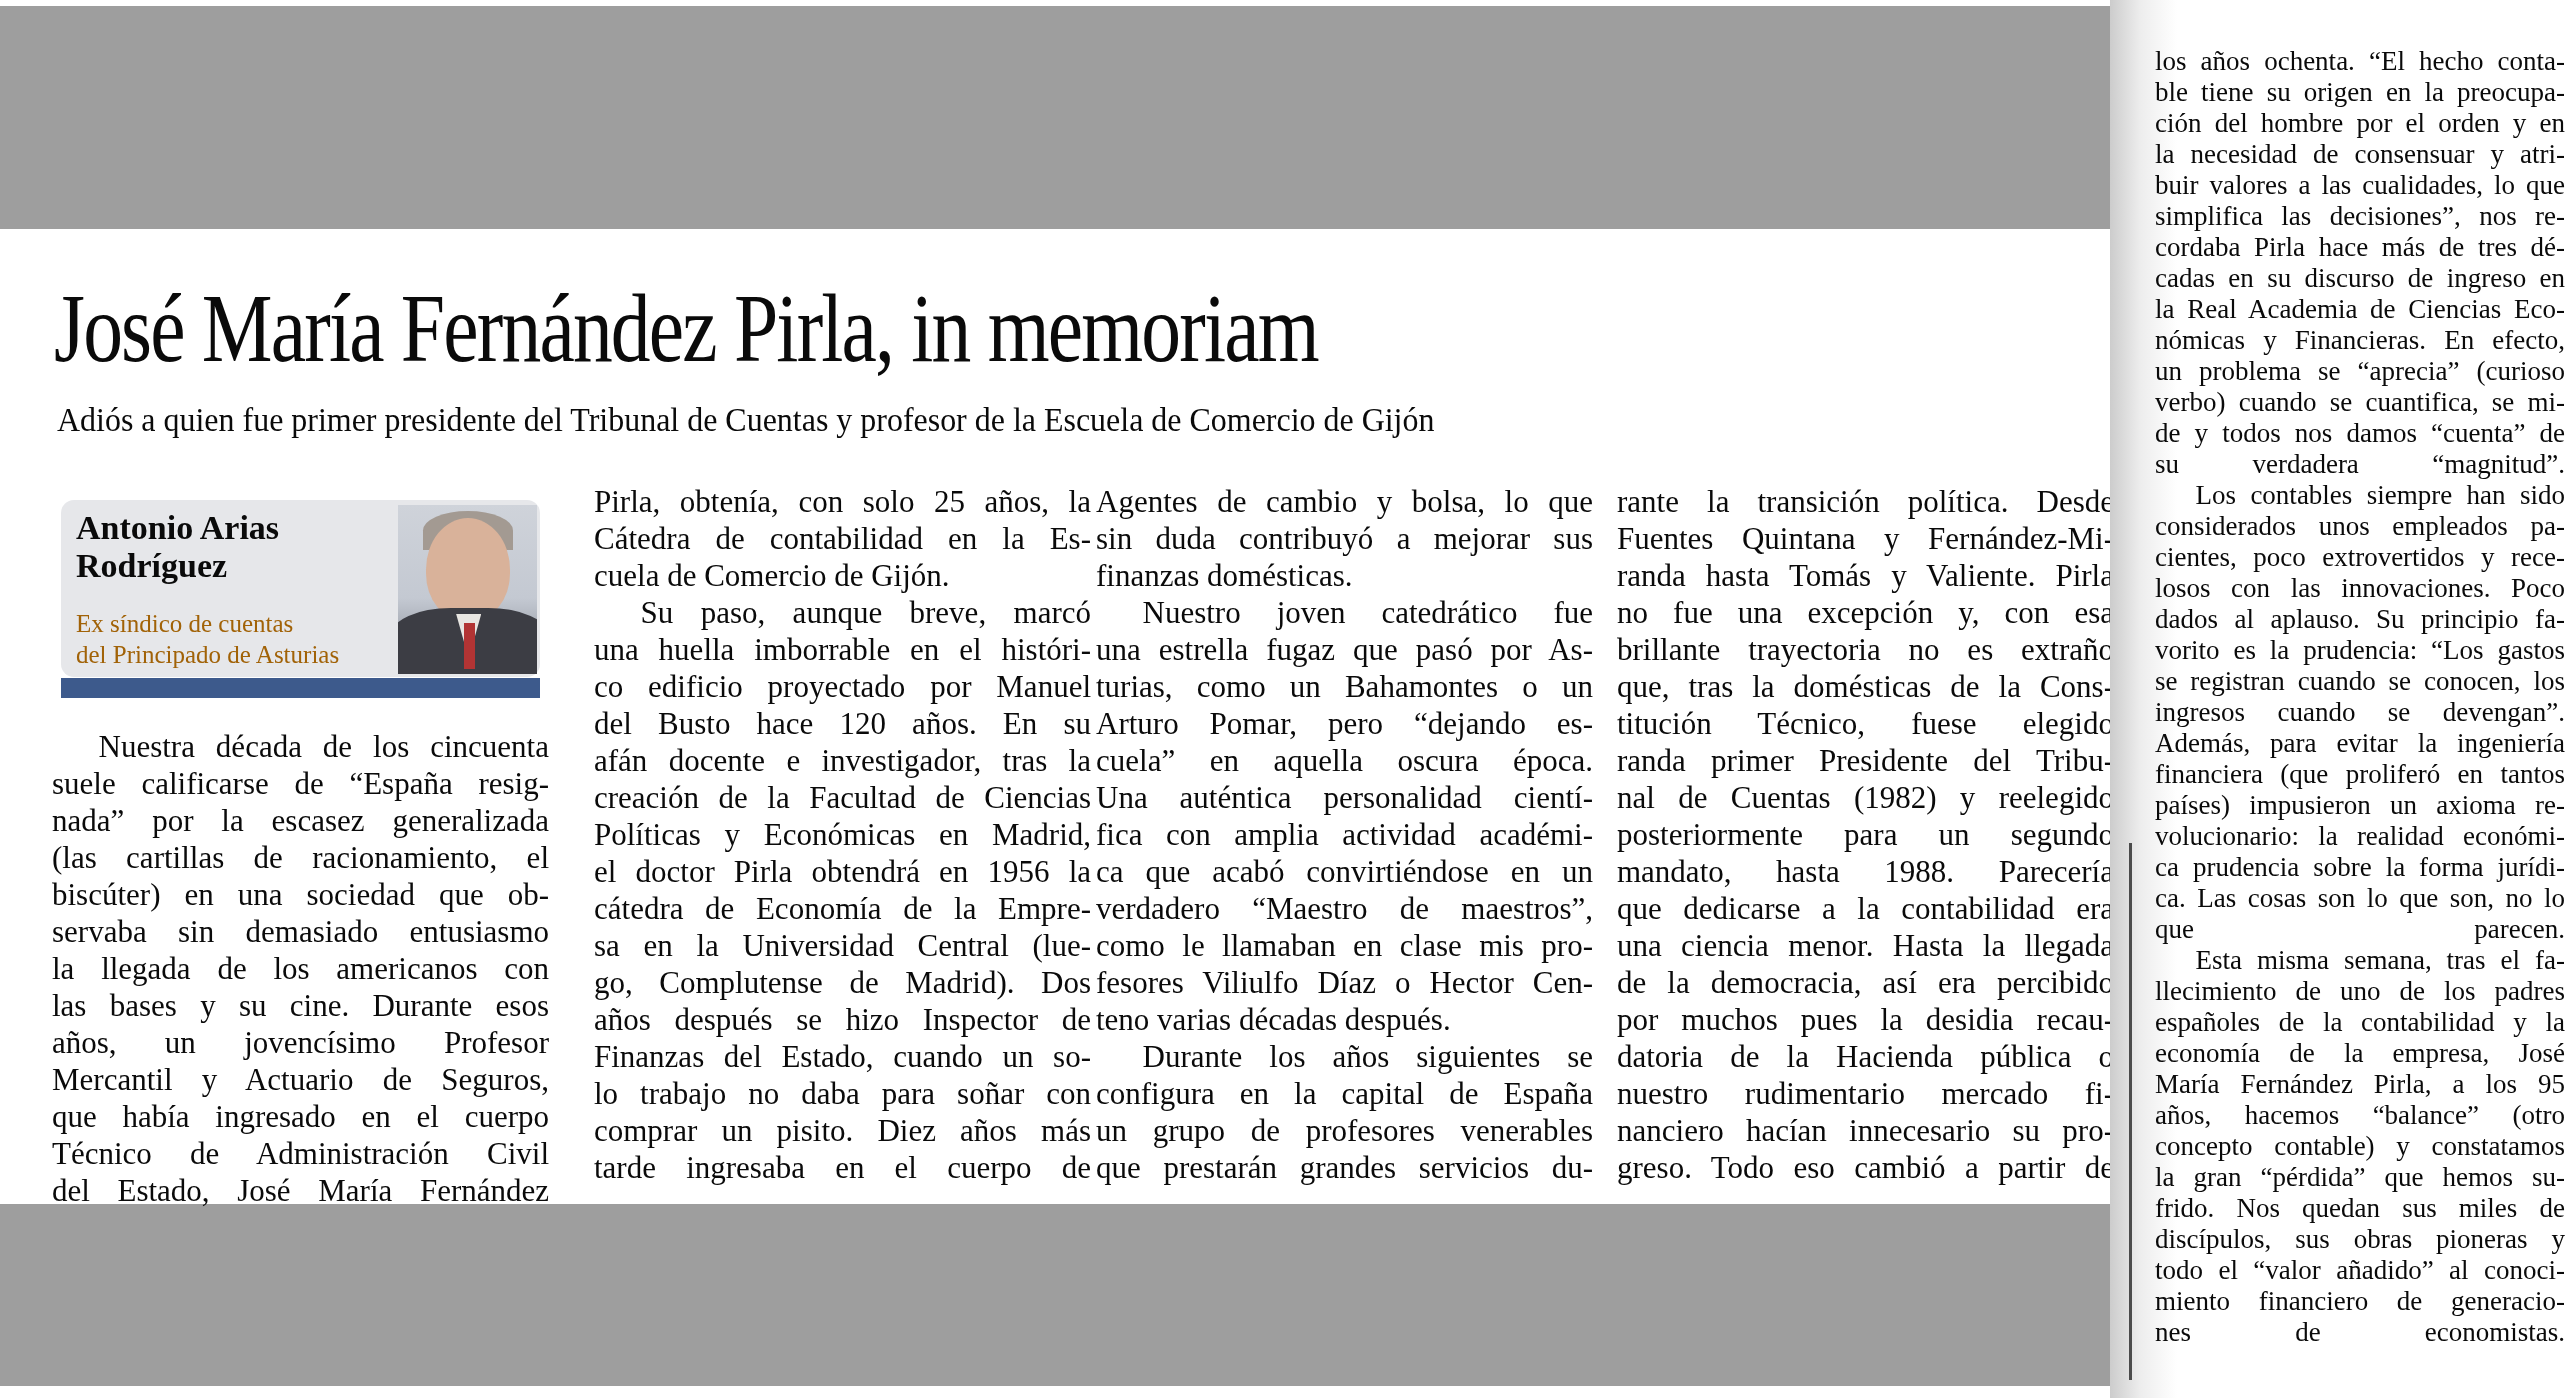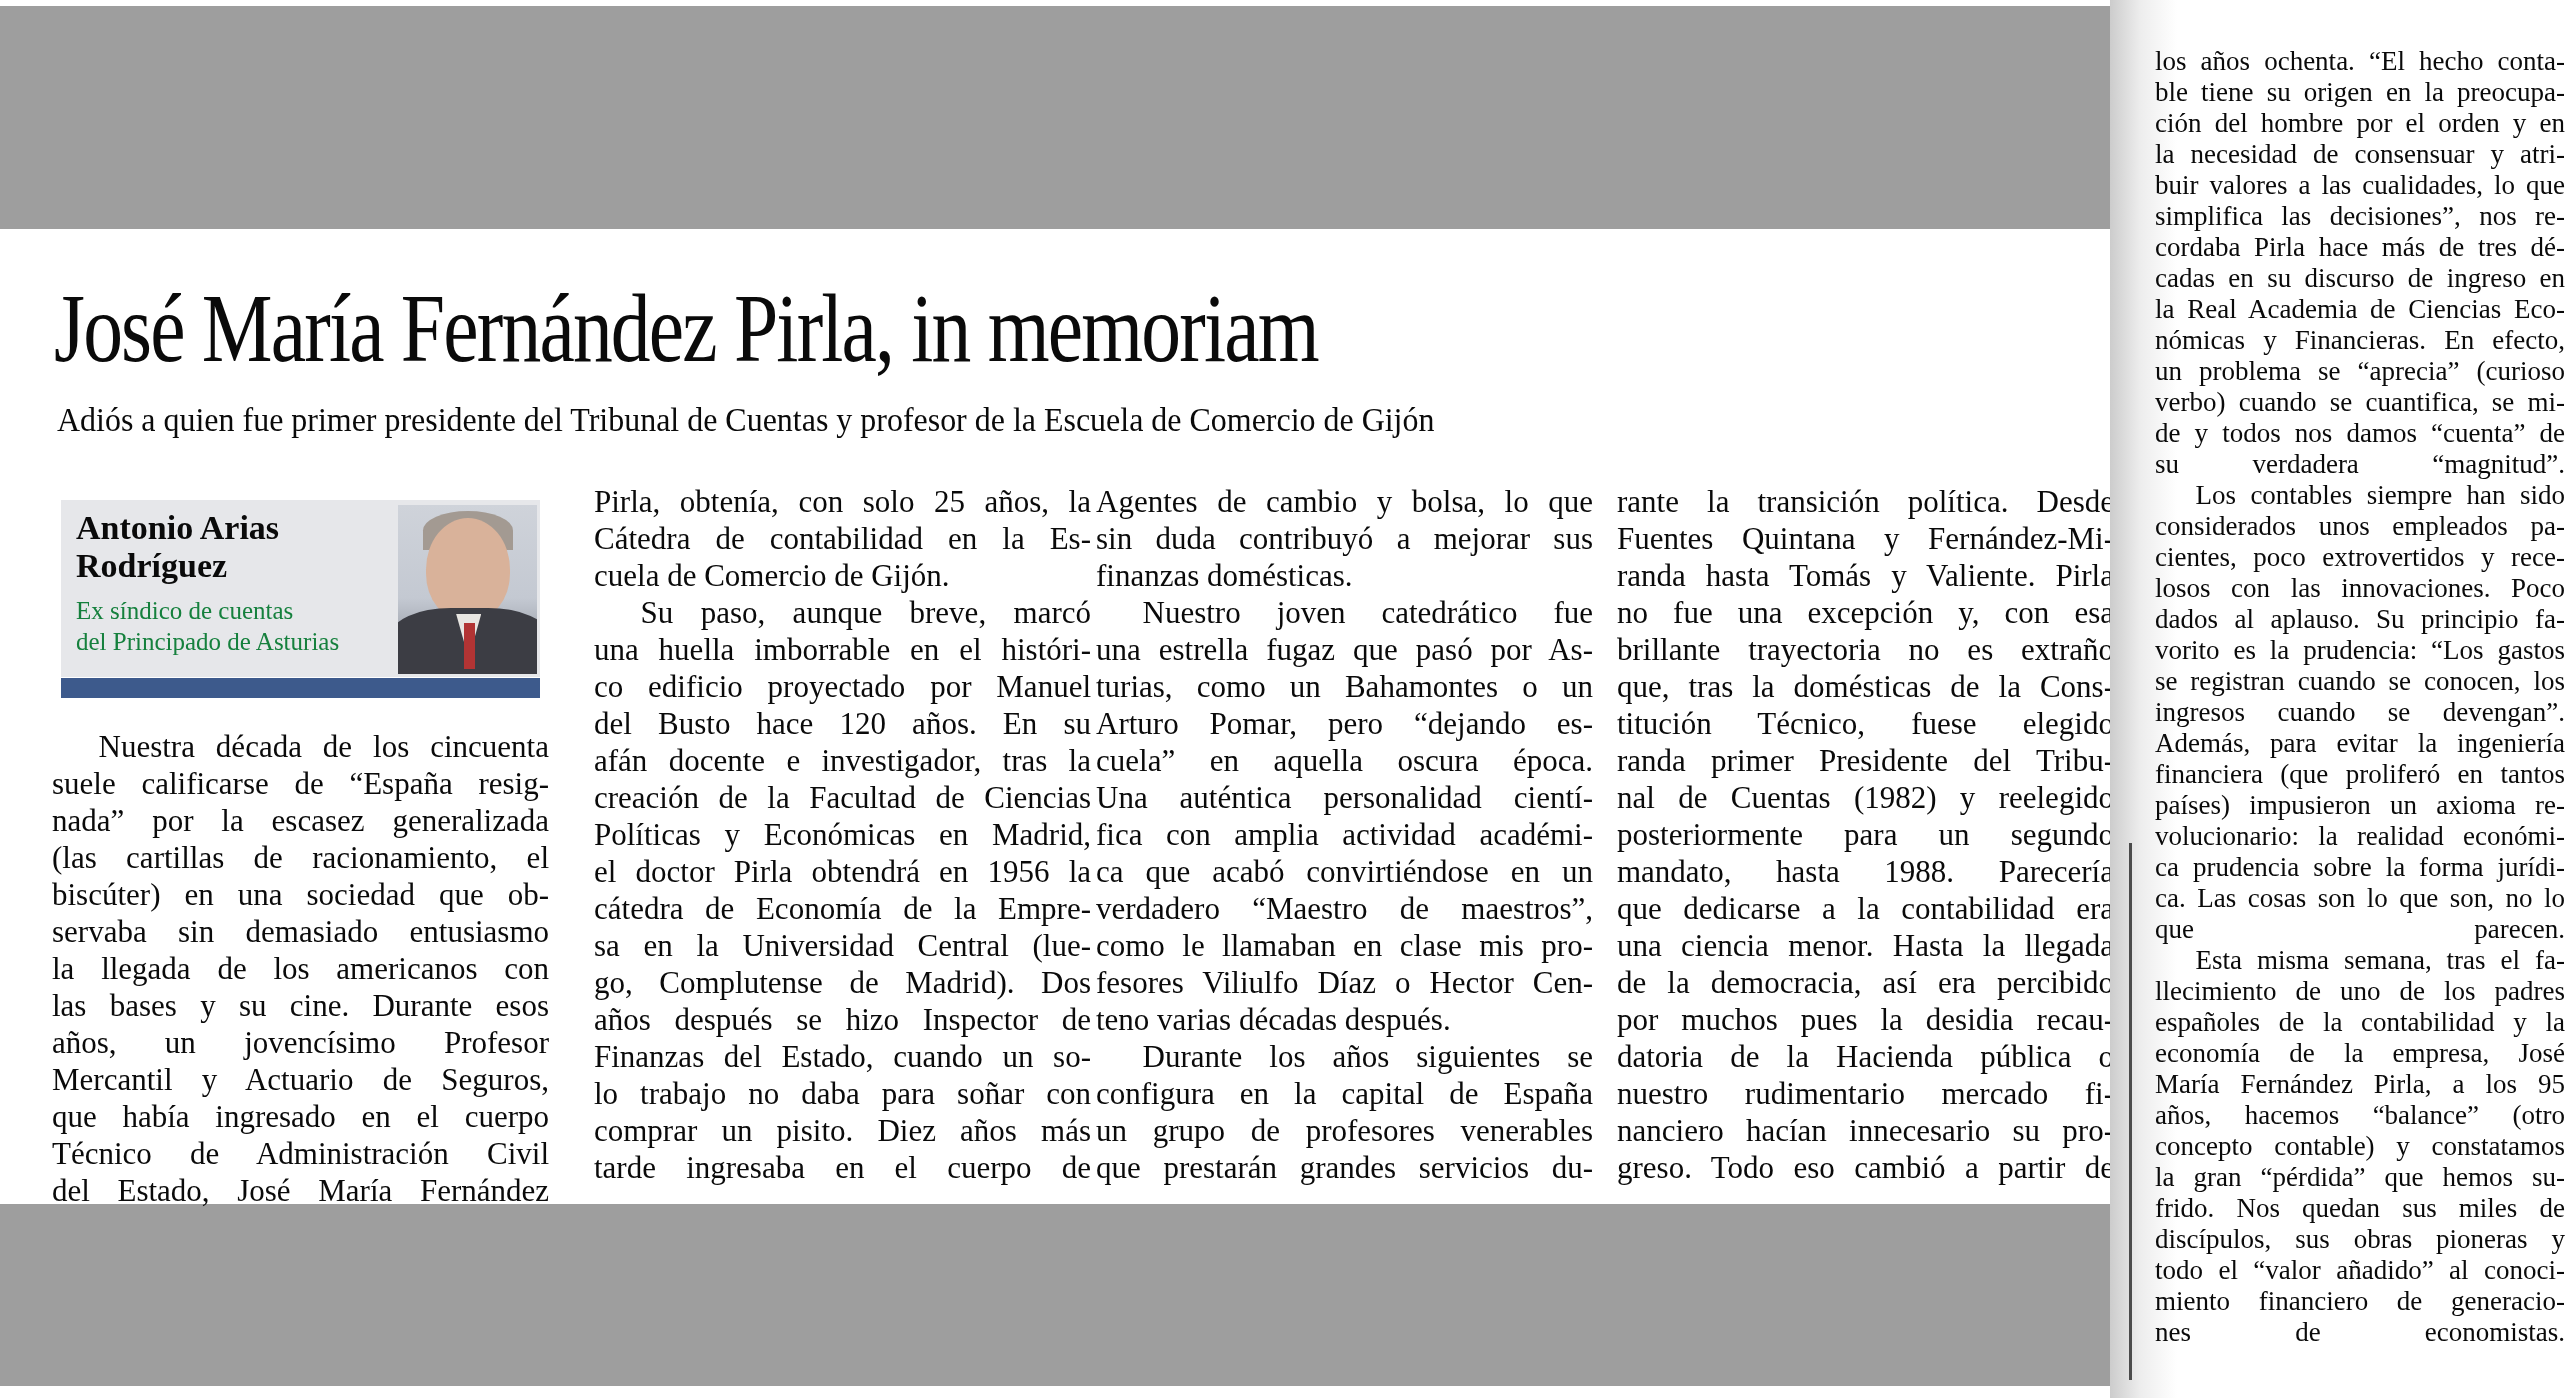--- a/index.html
+++ b/index.html
@@ -16,23 +16,23 @@
     font-size:97px;line-height:1.05;letter-spacing:-2.2px;white-space:nowrap;
     transform:scaleX(0.82);transform-origin:left top;
   }
   #subhead{
     position:absolute;left:57px;top:400px;width:1946px;
     font-size:34px;line-height:1.15;white-space:nowrap;
     transform:scaleX(0.94);transform-origin:left top;
   }
 
   
-  #author-box{position:absolute;left:61px;top:500px;width:479px;height:177px;background:#e6e7ea;}
+  #author-box{position:absolute;left:61px;top:500px;width:479px;height:177px;background:#e6e7ea;border-radius:13px;}
   #author-name{position:absolute;left:15px;top:9px;font-weight:bold;font-size:34px;line-height:1.12;}
-  #author-role{position:absolute;left:15px;top:96px;font-size:25px;line-height:1.22;color:#15803d;}
+  #author-role{position:absolute;left:15px;top:109px;font-size:25px;line-height:1.22;color:#a16207;}
   #author-bar{position:absolute;left:61px;top:678px;width:479px;height:20px;background:#3d5a8c;}
 
   
   #author-photo{position:absolute;right:3px;top:4.5px;width:139px;height:169px;overflow:hidden;
     background:linear-gradient(180deg,#cfd3da 0%,#c4c9d2 55%,#7d828c 100%);}
   #author-photo .head{position:absolute;left:28.4px;top:13.5px;width:84px;height:103px;border-radius:52% 52% 48% 48%;
     background:#d9b29a;}
   #author-photo .hair{position:absolute;left:25.4px;top:6px;width:90px;height:39px;border-radius:50% 50% 0 0;
     background:#a39a92;}
   #author-photo .suit{position:absolute;left:-7.5px;top:103px;width:157px;height:71px;border-radius:38% 38% 0 0;

